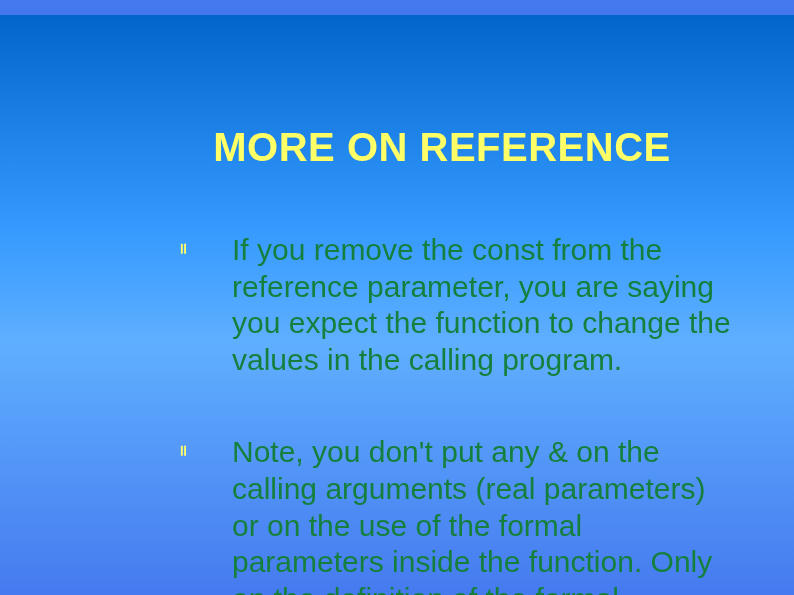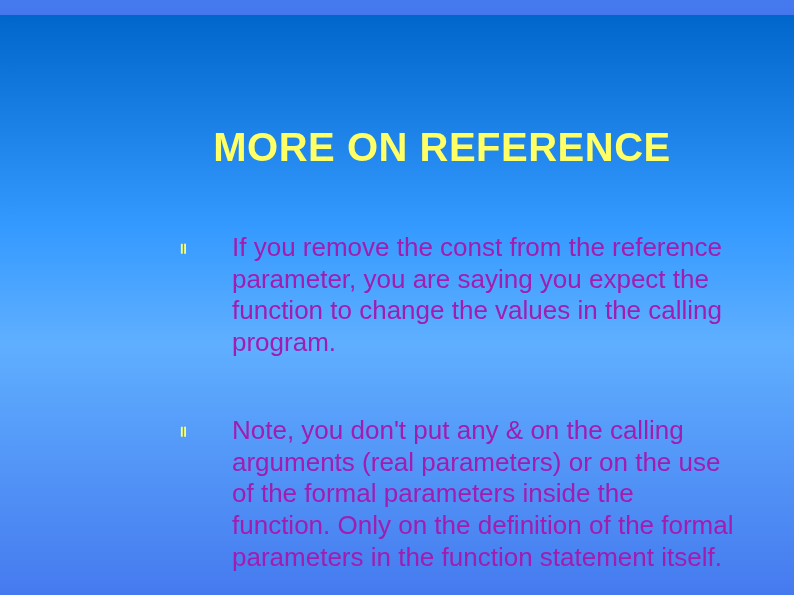--- a/index.html
+++ b/index.html
@@ -37,23 +37,23 @@
     width: 24px;
     font-size: 12px;
     line-height: 30px;
     color: #FFFF66;
     font-family: "Courier New", monospace;
     letter-spacing: -4px;
     padding-top: 2px;
   }
   .bullet-text {
     flex: 1 1 auto;
-    font-size: 26px;
+    font-size: 30px;
     line-height: 1.22;
-    color: #a21caf;
+    color: #15803d;
   }
 </style>
 </head>
 <body>
 
 <div class="slide">
   <h1 class="title">MORE ON REFERENCE</h1>
   <ul class="bullets">
     <li class="bullet-item">
       <span class="bullet-marker">❙❙</span>

